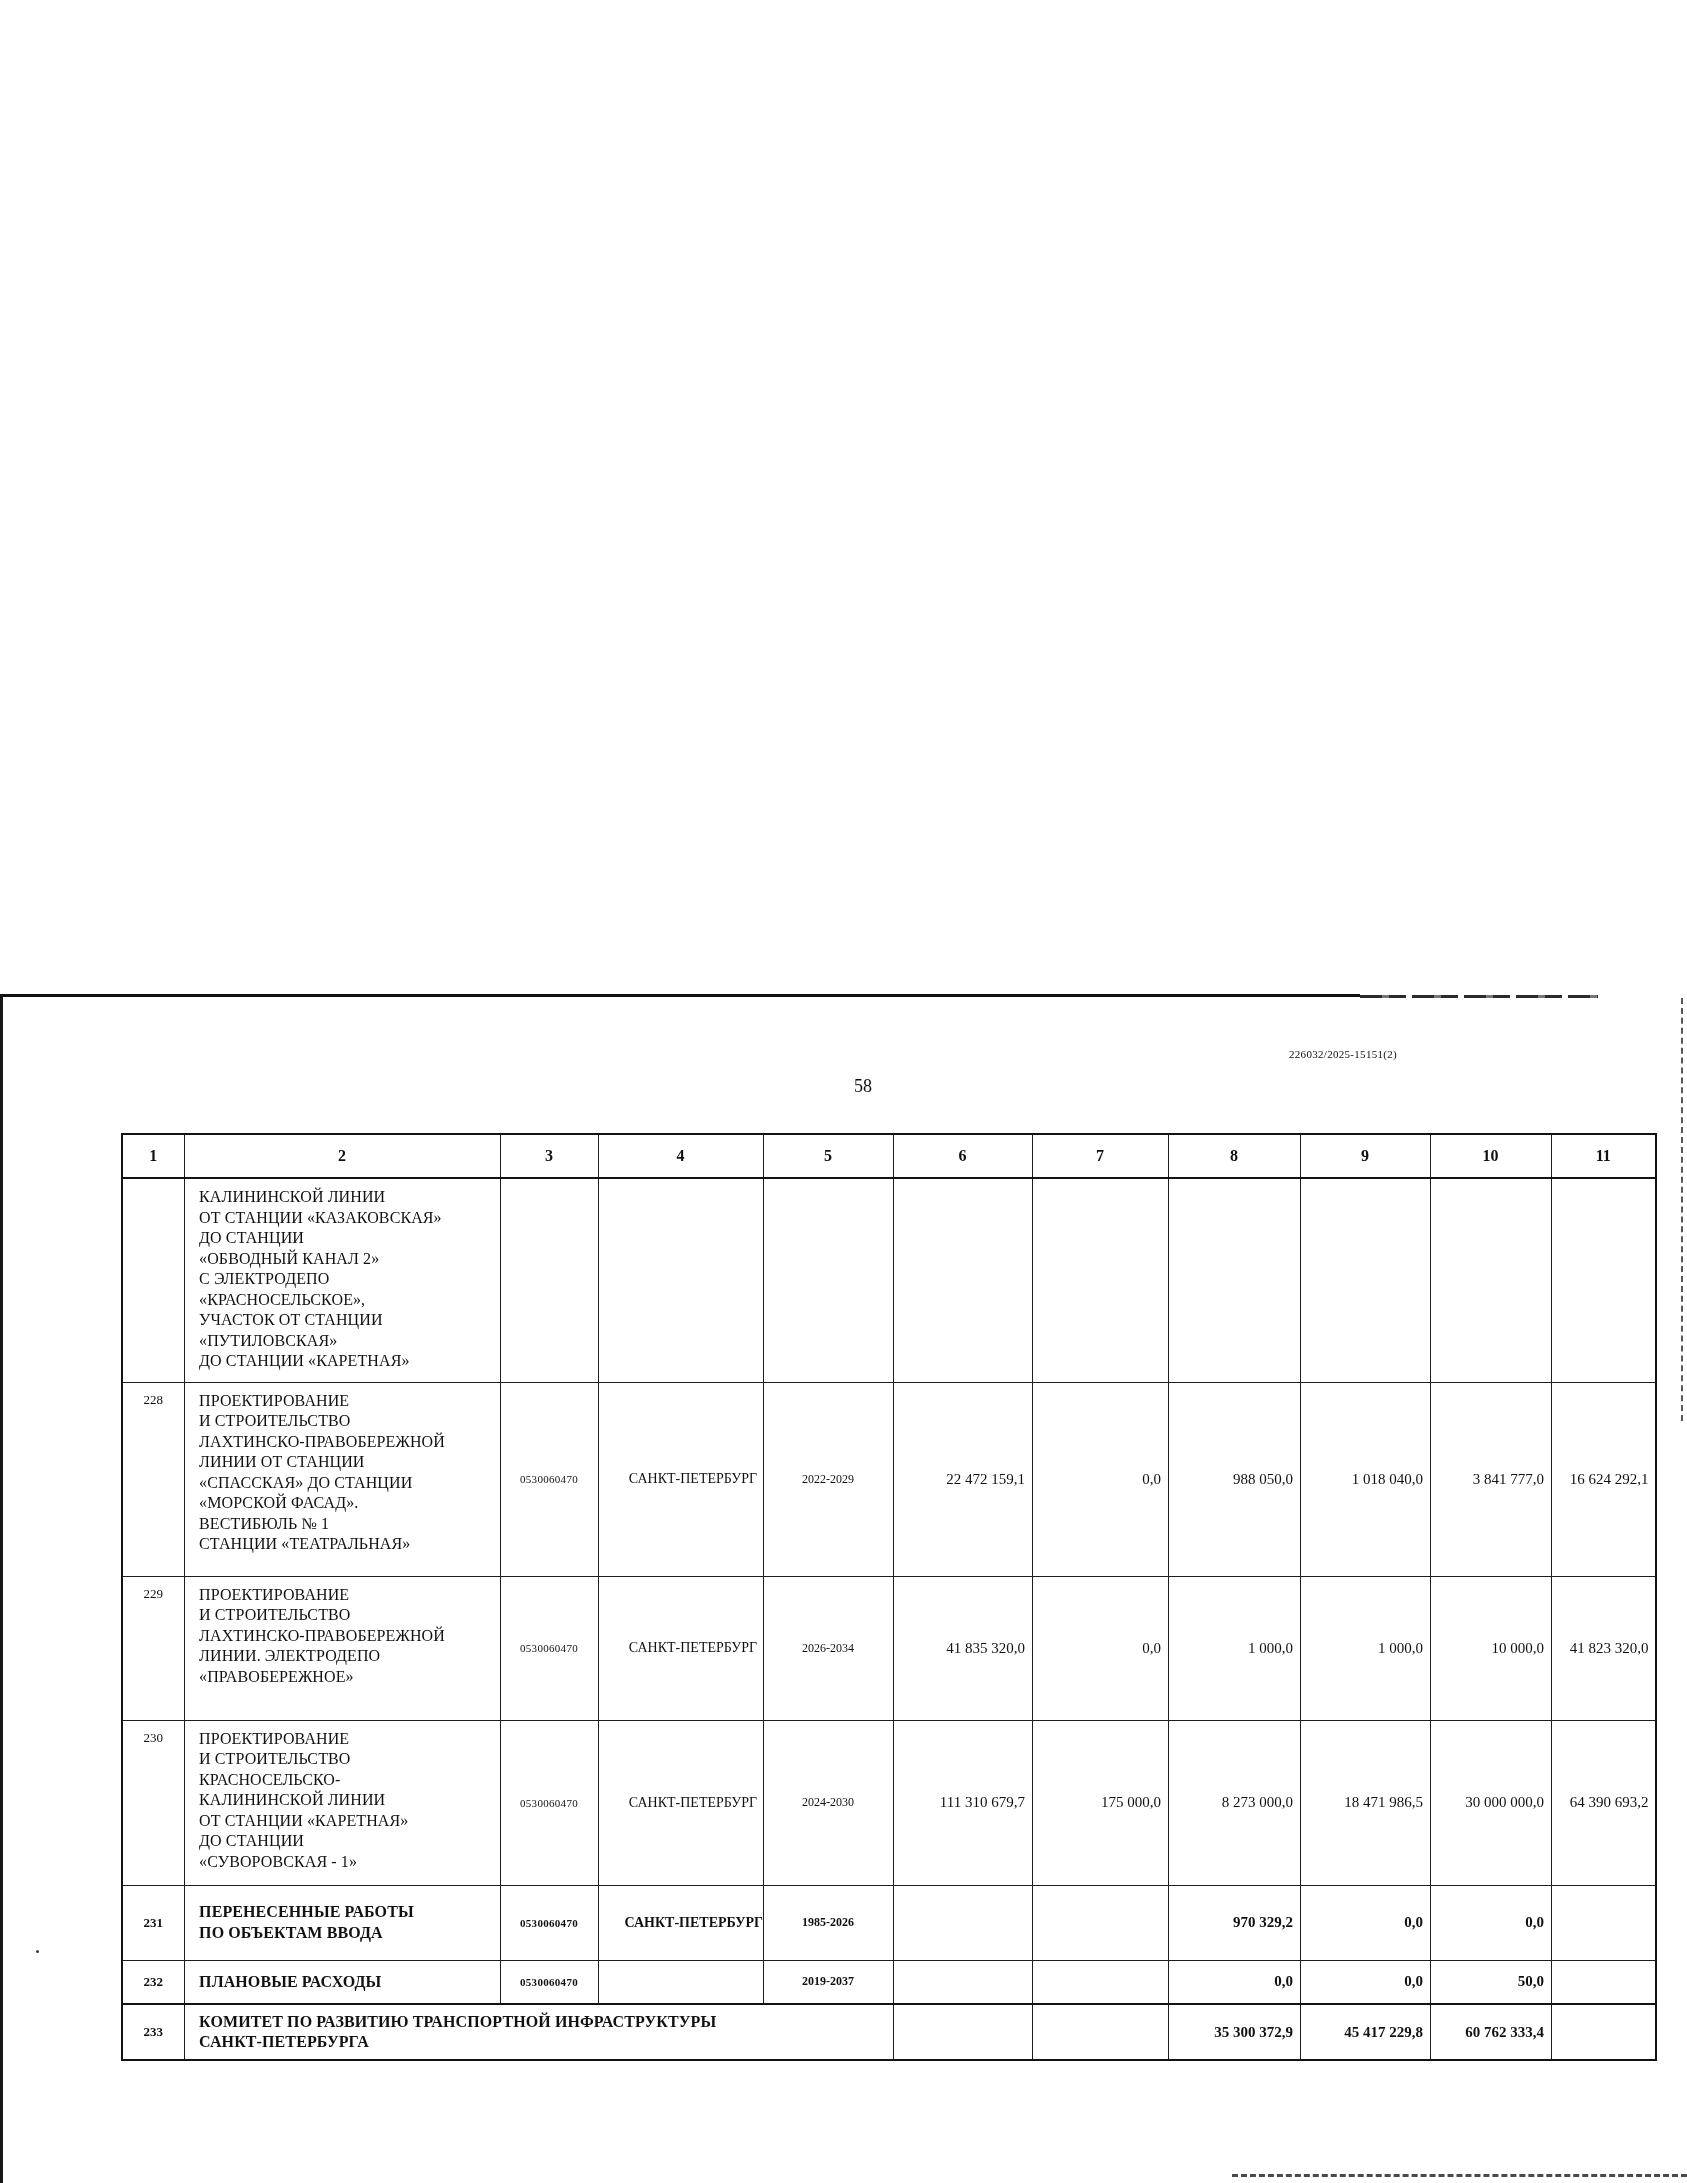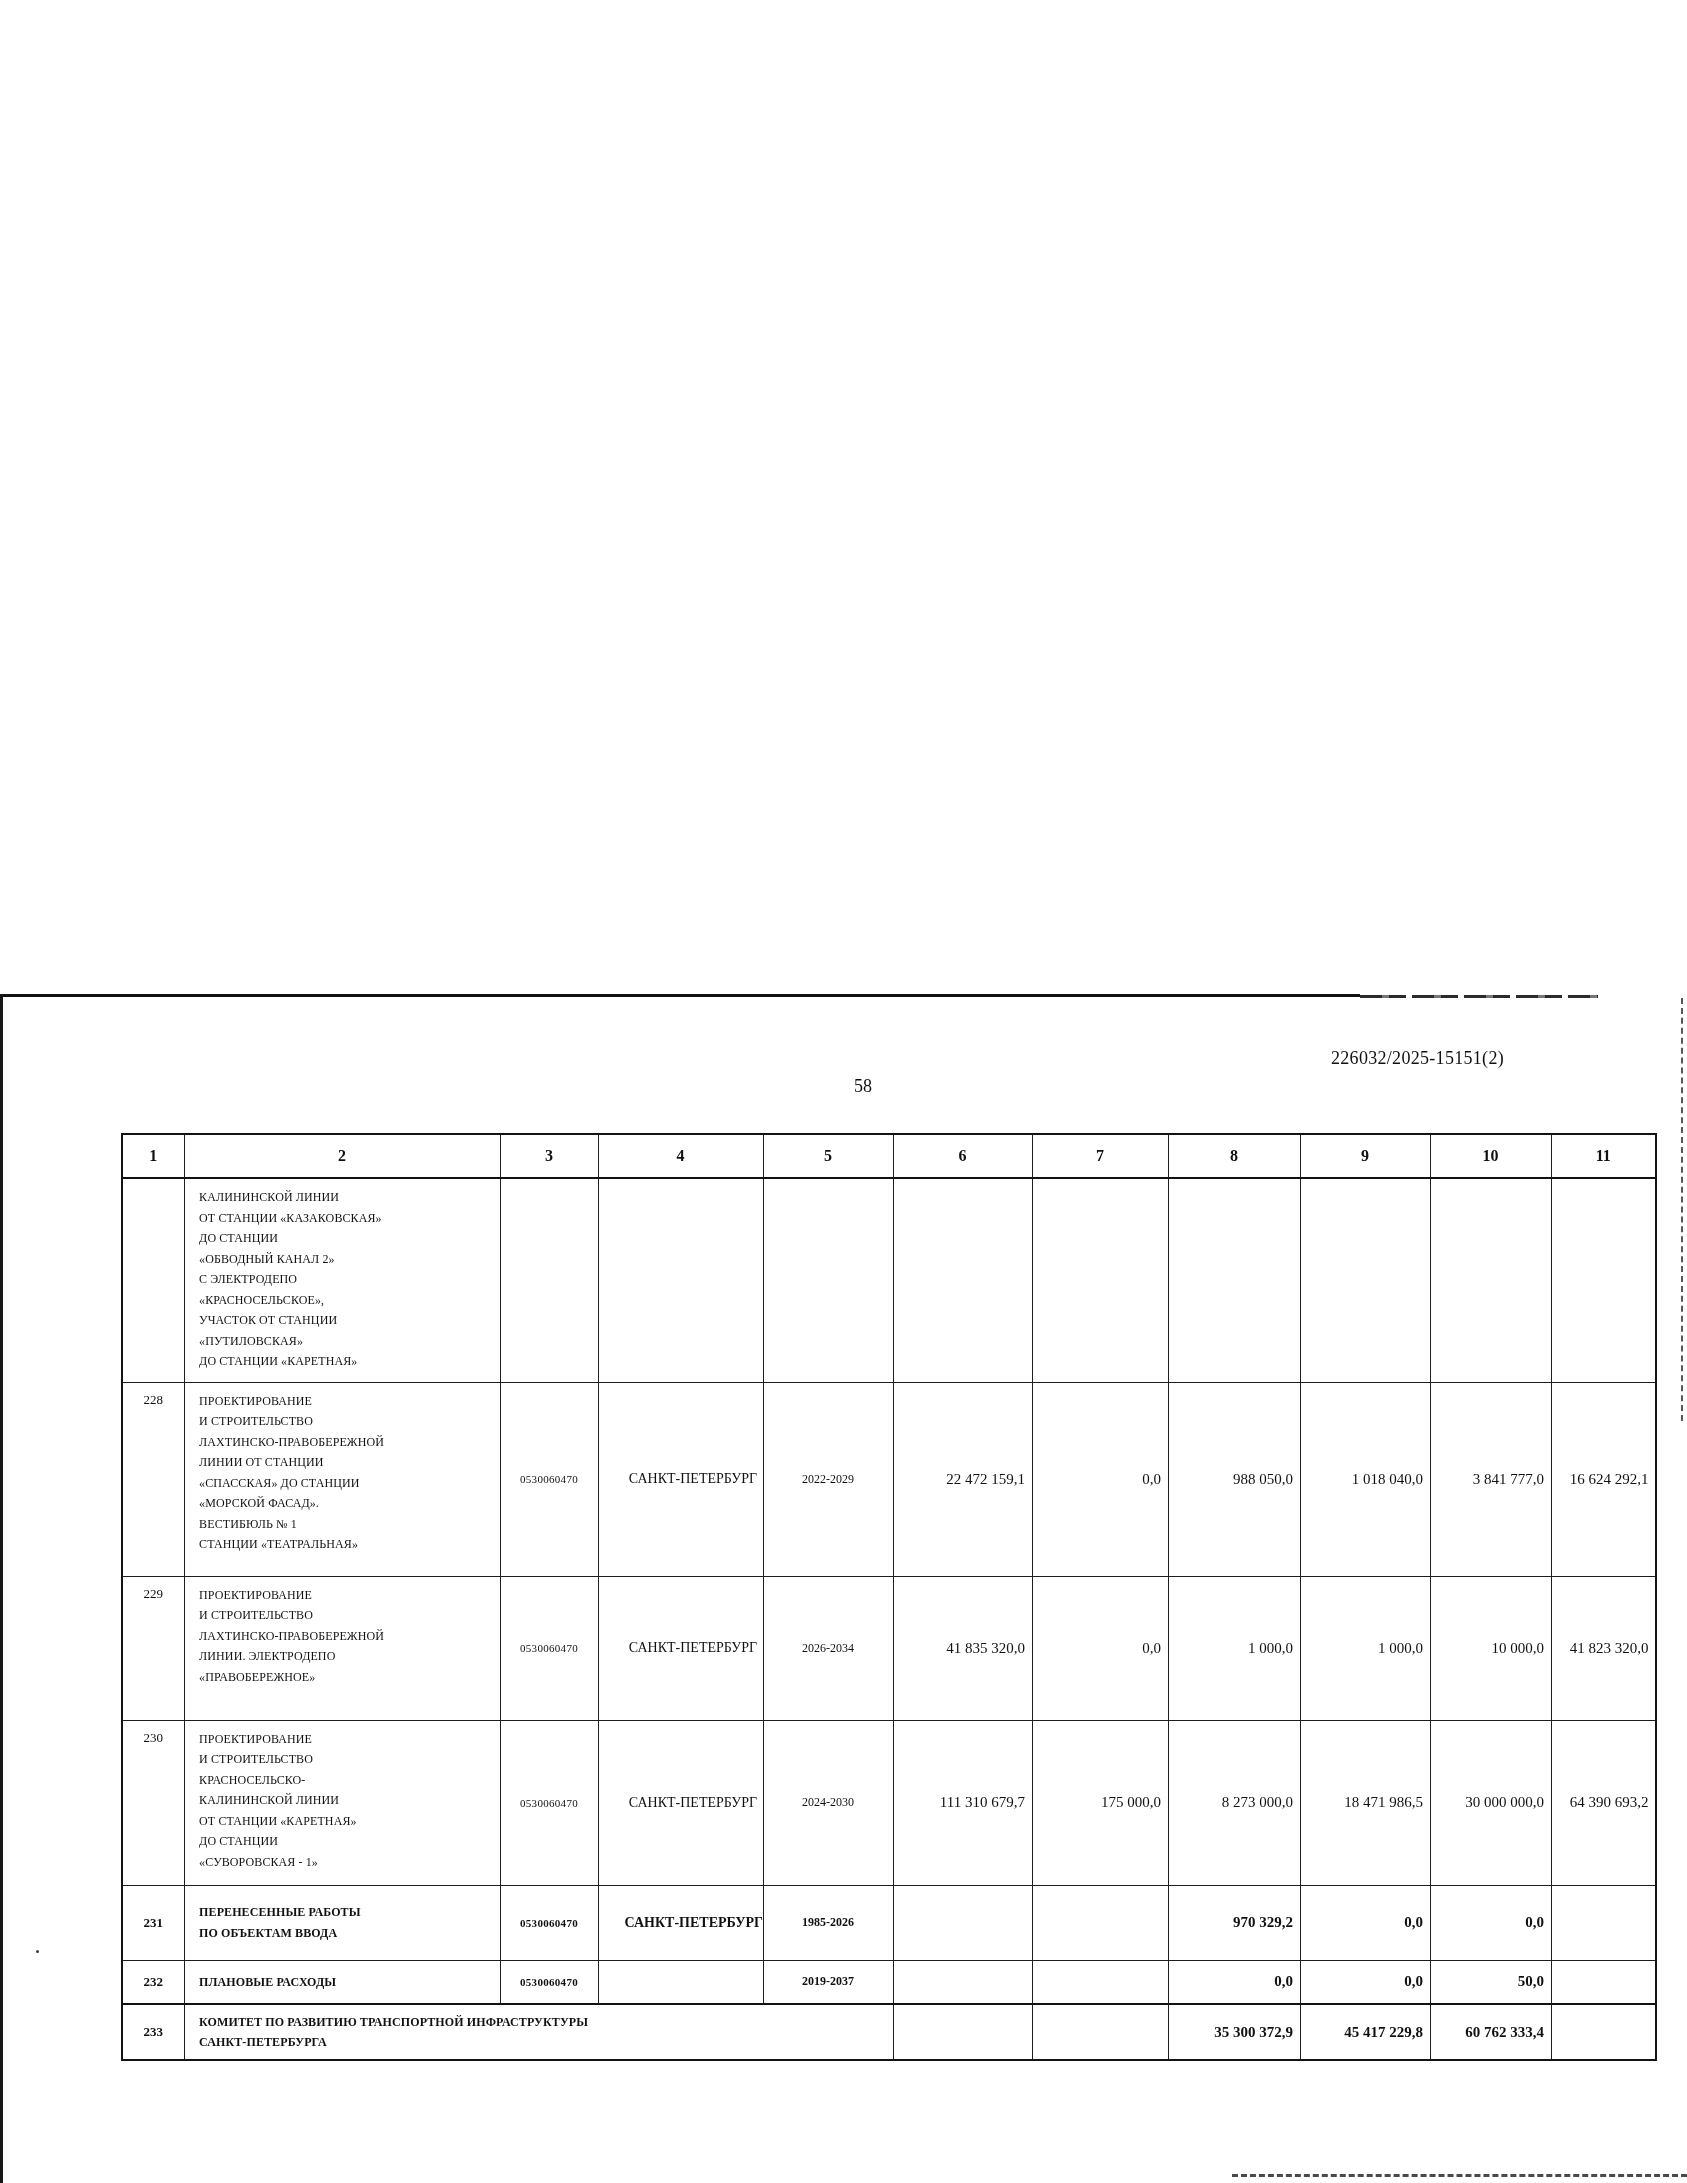--- a/index.html
+++ b/index.html
@@ -38,22 +38,22 @@
     position: absolute; left: 1232px; top: 2174px;
     width: 455px; height: 0;
     border-top: 3.3px dashed #4a4a4a;
   }
   .artifact-dot {
     position: absolute; left: 36px; top: 1950px;
     width: 3.3px; height: 3.3px; background: #3a3a3a; border-radius: 50%;
   }
   
   .doc-ref {
-    position: absolute; left: 1331px; top: 1048px;
-    font-size: 18px; letter-spacing: 0.3px; white-space: nowrap;
+    position: absolute; left: 1289px; top: 1048px;
+    font-size: 11px; letter-spacing: 0.3px; white-space: nowrap;
   }
   .page-num {
     position: absolute; left: 820px; top: 1076px;
     width: 86px; text-align: center;
     font-size: 18px;
   }
   
   table.budget {
     position: absolute; left: 121px; top: 1133px;
     width: 1533px;
@@ -76,21 +76,21 @@
   }
   td.num {
     text-align: center;
     vertical-align: middle;
     font-size: 13px;
     padding: 0;
   }
   td.name {
     text-align: left;
     vertical-align: middle;
-    font-size: 12px;
+    font-size: 16px;
     line-height: 20.5px;
     letter-spacing: 0.1px;
     padding: 5.3px 6.6px 5.3px 14.6px;
     white-space: pre-line;
   }
   tr.vtop td.num { vertical-align: top; padding-top: 9.3px; }
   tr.vtop td.name { vertical-align: top; padding-top: 8px; }
   td.code {
     text-align: center;
     vertical-align: middle;

